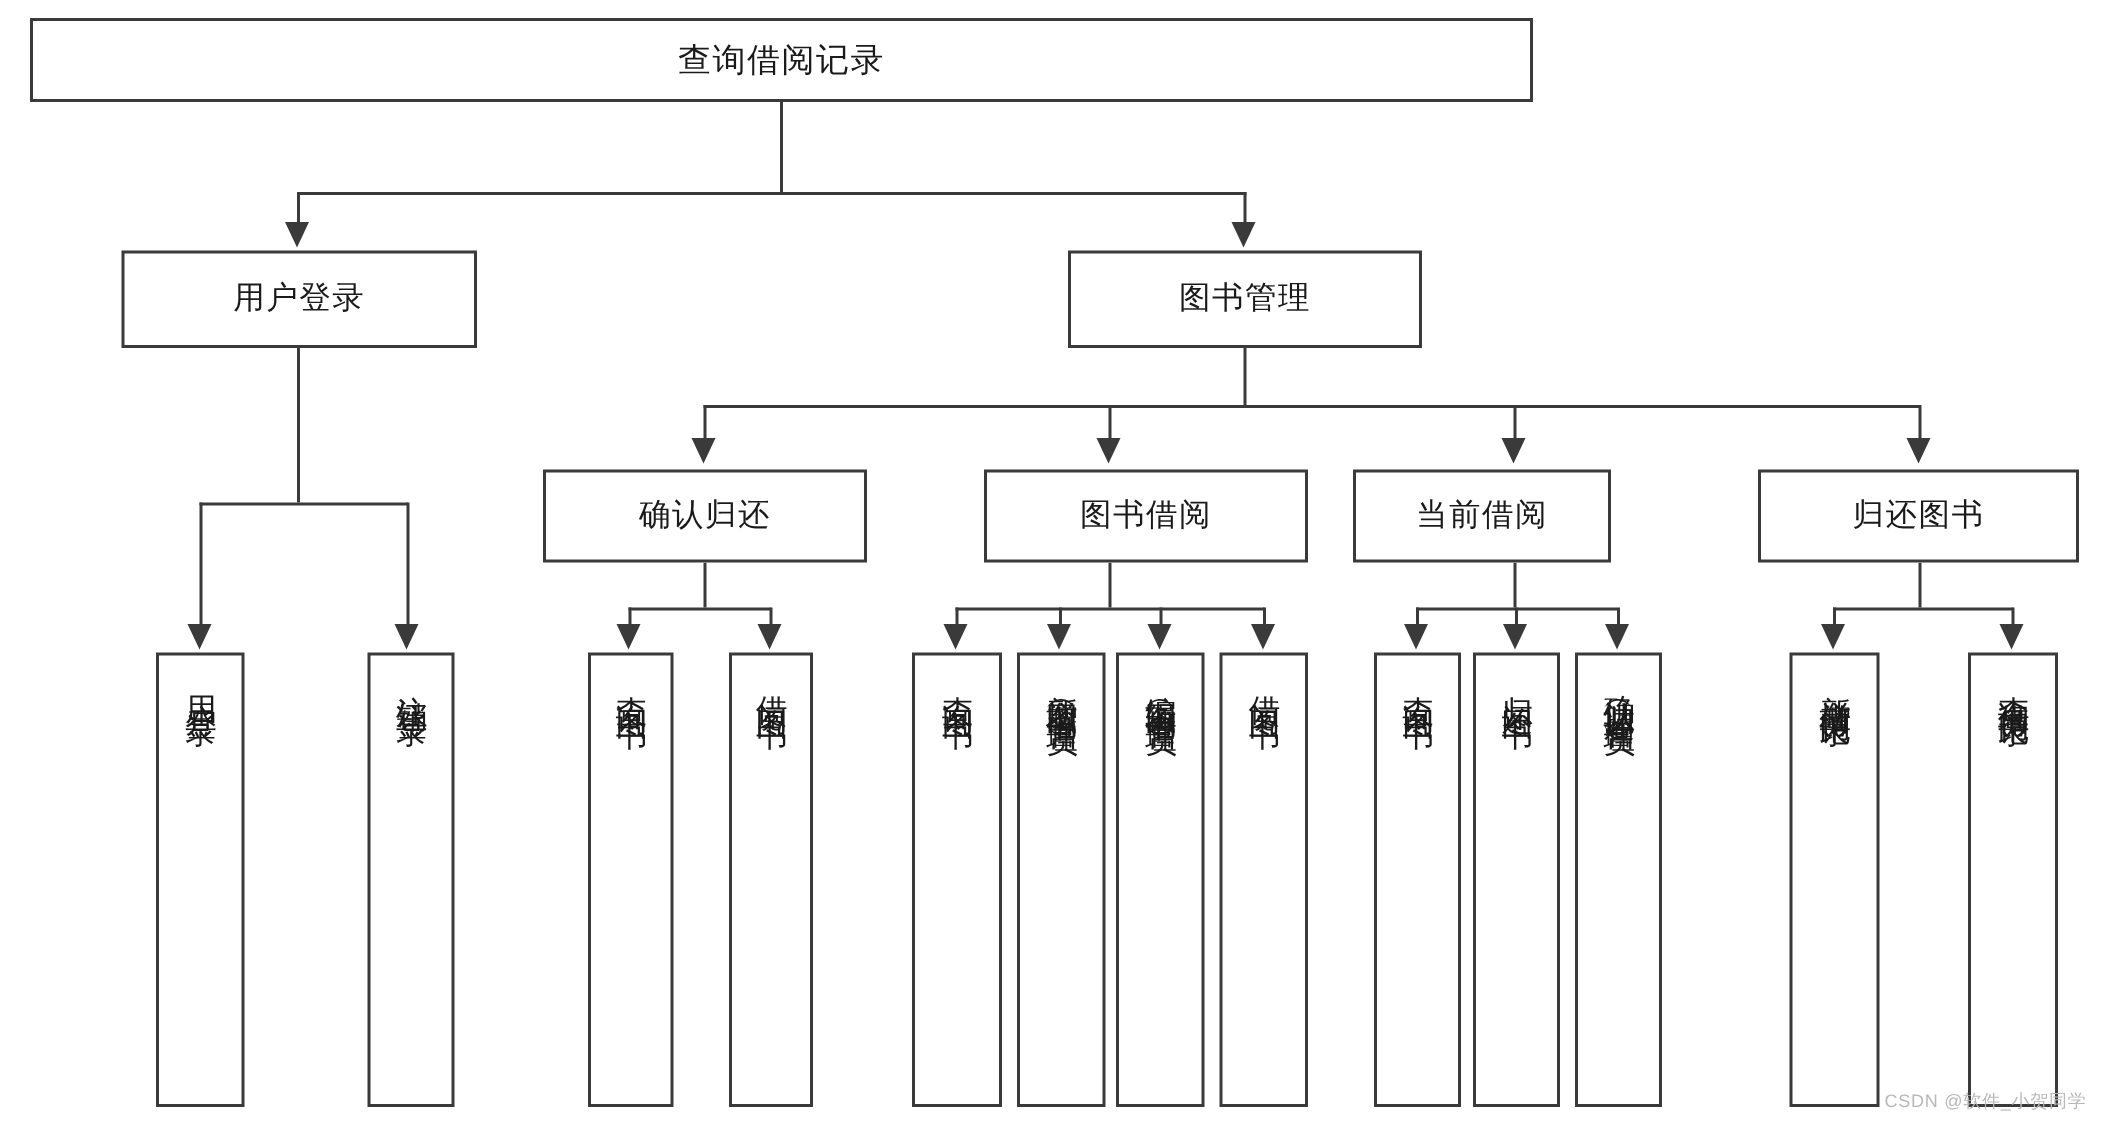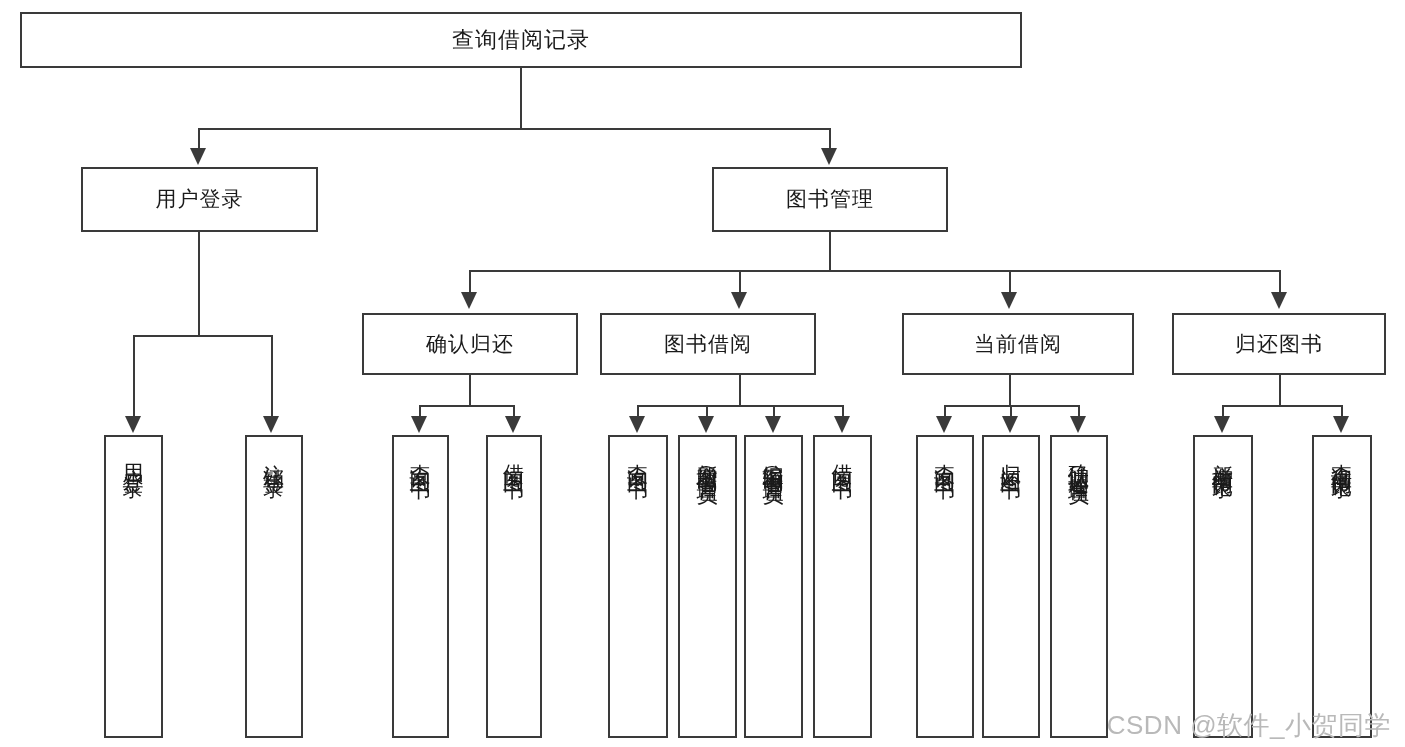--- a/index.html
+++ b/index.html
@@ -66,21 +66,21 @@
     height: 0;
     border-left: 8px solid transparent;
     border-right: 8px solid transparent;
     border-top: 17px solid #3a3a3a;
   }
   
   #watermark {
     position: absolute;
     right: 14px;
     bottom: 4px;
-    font-size: 26px;
+    font-size: 12px;
     color: #b9b9b9;
     white-space: nowrap;
     letter-spacing: 0.5px;
   }
 </style>
 </head>
 <body>
 
 <div id="canvas">
 
@@ -145,24 +145,24 @@
       </div>
       <div class="node level2" style="left: 81px; top: 167px; width: 237px; height: 65px;">
         <span class="label">用户登录</span>
       </div>
       <div class="node level2" style="left: 712px; top: 167px; width: 236px; height: 65px;">
         <span class="label">图书管理</span>
       </div>
       <div class="node level3" style="left: 362px; top: 313px; width: 216px; height: 62px;">
         <span class="label">确认归还</span>
       </div>
-      <div class="node level3" style="left: 600px; top: 313px; width: 216px; height: 62px;">
+      <div class="node level3" style="left: 656px; top: 313px; width: 216px; height: 62px;">
         <span class="label">图书借阅</span>
       </div>
-      <div class="node level3" style="left: 902px; top: 313px; width: 232px; height: 62px;">
+      <div class="node level3" style="left: 902px; top: 313px; width: 172px; height: 62px;">
         <span class="label">当前借阅</span>
       </div>
       <div class="node level3" style="left: 1172px; top: 313px; width: 214px; height: 62px;">
         <span class="label">归还图书</span>
       </div>
       <div class="node vertical" style="left: 104px; top: 435px; width: 59px; height: 303px;">
         <span class="label">用户登录</span>
       </div>
       <div class="node vertical" style="left: 245px; top: 435px; width: 58px; height: 303px;">
         <span class="label">注销登录</span>

